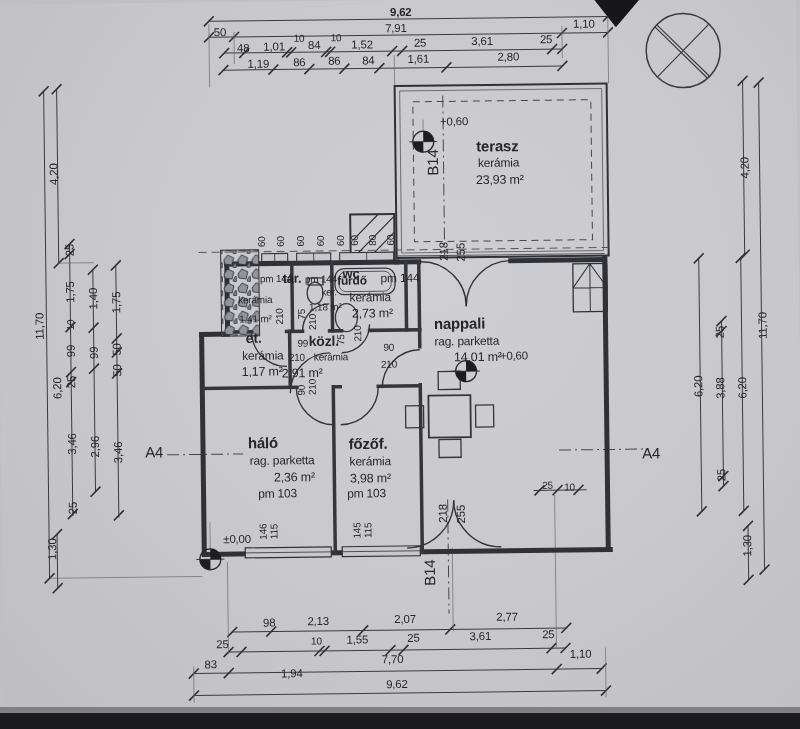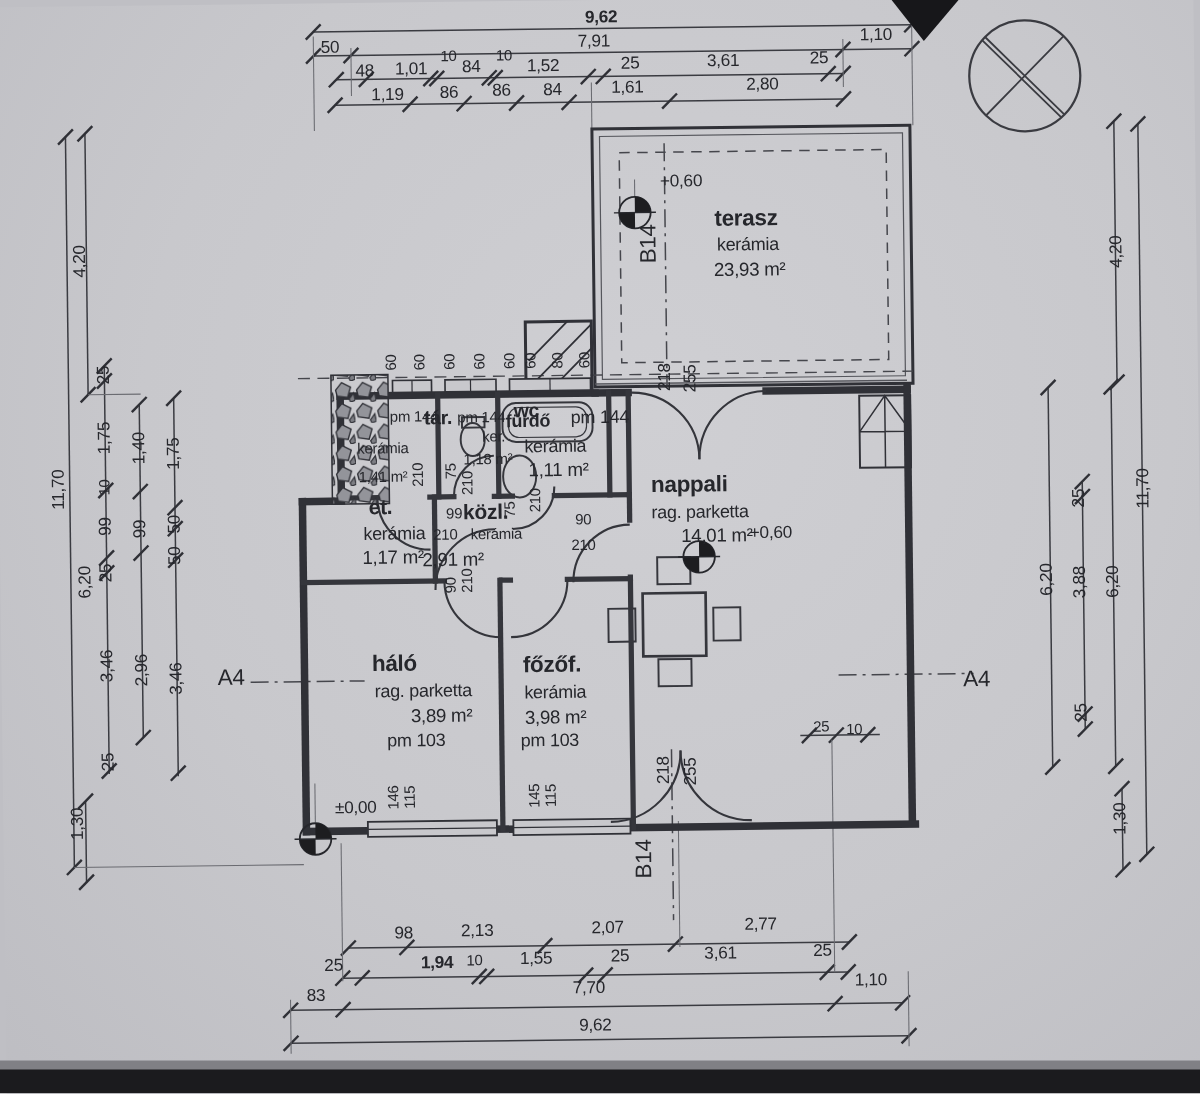--- a/index.html
+++ b/index.html
@@ -291,21 +291,21 @@
 <b class="lb" style="left:338px;top:60px;font-weight:normal">86</b>
 <b class="lb" style="left:372px;top:60px;font-weight:normal">84</b>
 <b class="lb" style="left:422px;top:59px;font-weight:normal">1,61</b>
 <b class="lb" style="left:512px;top:58px;font-weight:normal">2,80</b>
 
 <b class="lb" style="left:266px;top:621px;font-weight:normal">98</b>
 <b class="lb" style="left:315px;top:620px;font-weight:normal">2,13</b>
 <b class="lb" style="left:402px;top:619px;font-weight:normal">2,07</b>
 <b class="lb" style="left:504px;top:618px;font-weight:normal">2,77</b>
 <b class="lb" style="left:219px;top:642px;font-weight:normal">25</b>
-<b class="lb" style="left:288px;top:641px;font-weight:bold">1,94</b>
+<b class="lb" style="left:288px;top:672px;font-weight:normal">1,94</b>
 <b class="lb sm" style="left:313px;top:640px;font-weight:normal">10</b>
 <b class="lb" style="left:354px;top:639px;font-weight:normal">1,55</b>
 <b class="lb" style="left:410px;top:638px;font-weight:normal">25</b>
 <b class="lb" style="left:477px;top:637px;font-weight:normal">3,61</b>
 <b class="lb" style="left:545px;top:636px;font-weight:normal">25</b>
 <b class="lb" style="left:207px;top:662px;font-weight:normal">83</b>
 <b class="lb" style="left:389px;top:659px;font-weight:normal">7,70</b>
 <b class="lb" style="left:577px;top:656px;font-weight:normal">1,10</b>
 <b class="lb" style="left:393px;top:684px;font-weight:normal">9,62</b>
 
@@ -380,32 +380,32 @@
 <span class="lb room" style="left:500px;top:147px">terasz</span>
 <span class="lb fin" style="left:501px;top:164px">kerámia</span>
 <span class="lb area" style="left:502px;top:181px">23,93 m²</span>
 
 <span class="lb room" style="left:460px;top:324px">nappali</span>
 <span class="lb fin" style="left:467px;top:342px">rag. parketta</span>
 <span class="lb area" style="left:478px;top:358px">14,01 m²</span>
 
 <span class="lb room" style="left:262px;top:441px">háló</span>
 <span class="lb fin" style="left:281px;top:459px">rag. parketta</span>
-<span class="lb area" style="left:293px;top:476px">3,89 m²</span>
+<span class="lb area" style="left:293px;top:476px">2,36 m²</span>
 <span class="lb fin" style="left:276px;top:492px">pm 103</span>
 
 <span class="lb room" style="left:367px;top:443px">főzőf.</span>
 <span class="lb fin" style="left:369px;top:461px">kerámia</span>
 <span class="lb area" style="left:369px;top:478px">3,98 m²</span>
 <span class="lb fin" style="left:365px;top:493px">pm 103</span>
 
 <span class="lb room" style="left:353px;top:280px;font-size:12px">fürdő</span>
 <span class="lb fin sm" style="left:401px;top:278px">pm 144</span>
 <span class="lb fin" style="left:371px;top:297px">kerámia</span>
-<span class="lb area" style="left:373px;top:313px">1,11 m²</span>
+<span class="lb area" style="left:373px;top:313px">2,73 m²</span>
 
 <span class="lb room-s" style="left:308px;top:273px">wc</span>
 <span class="lb sm" style="left:322px;top:278px">pm 144</span>
 <span class="lb sm" style="left:330px;top:291px">ker.</span>
 <span class="lb sm" style="left:326px;top:306px">1,18 m²</span>
 
 <span class="lb room-s" style="left:249px;top:277px">tár.</span>
 <span class="lb sm" style="left:277px;top:277px">pm 144</span>
 <span class="lb sm" style="left:256px;top:298px">kerámia</span>
 <span class="lb sm" style="left:256px;top:317px">1,41 m²</span>

